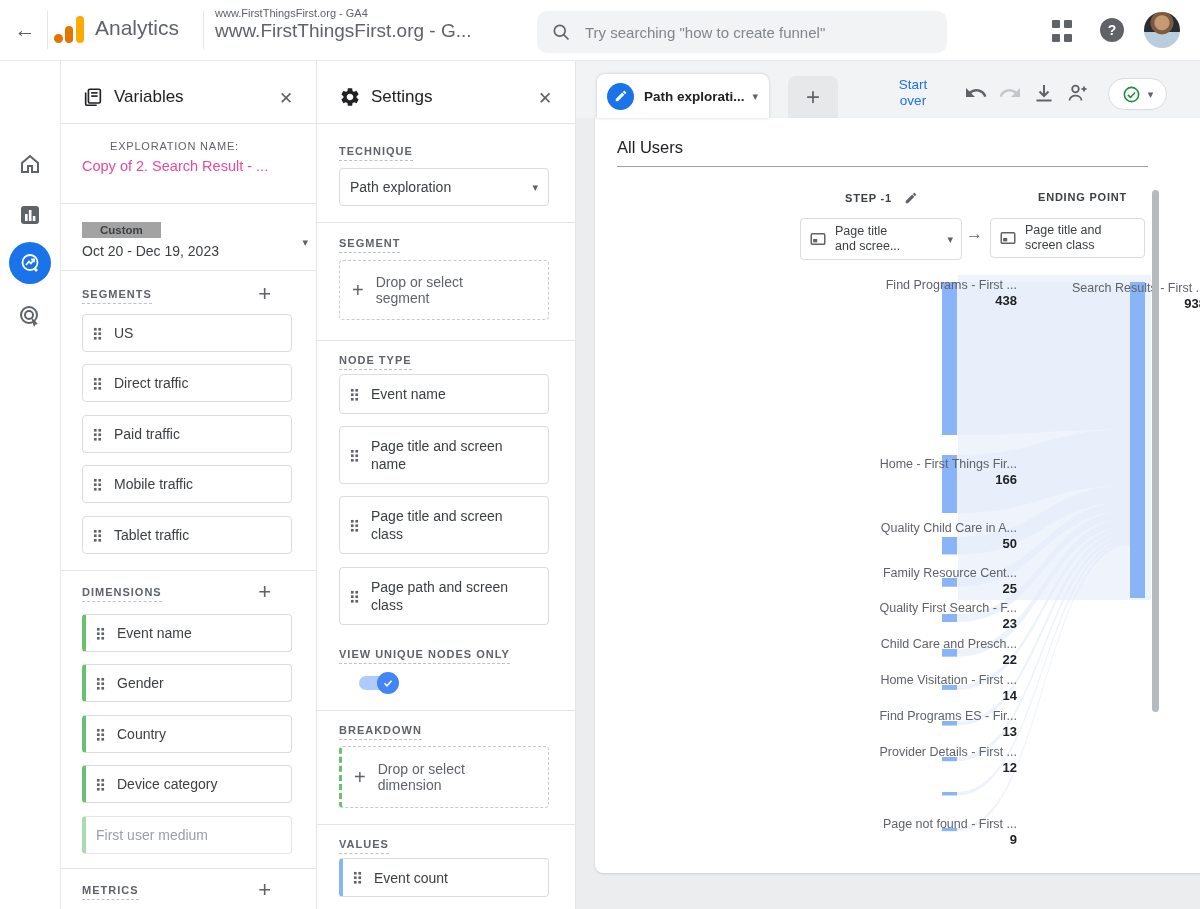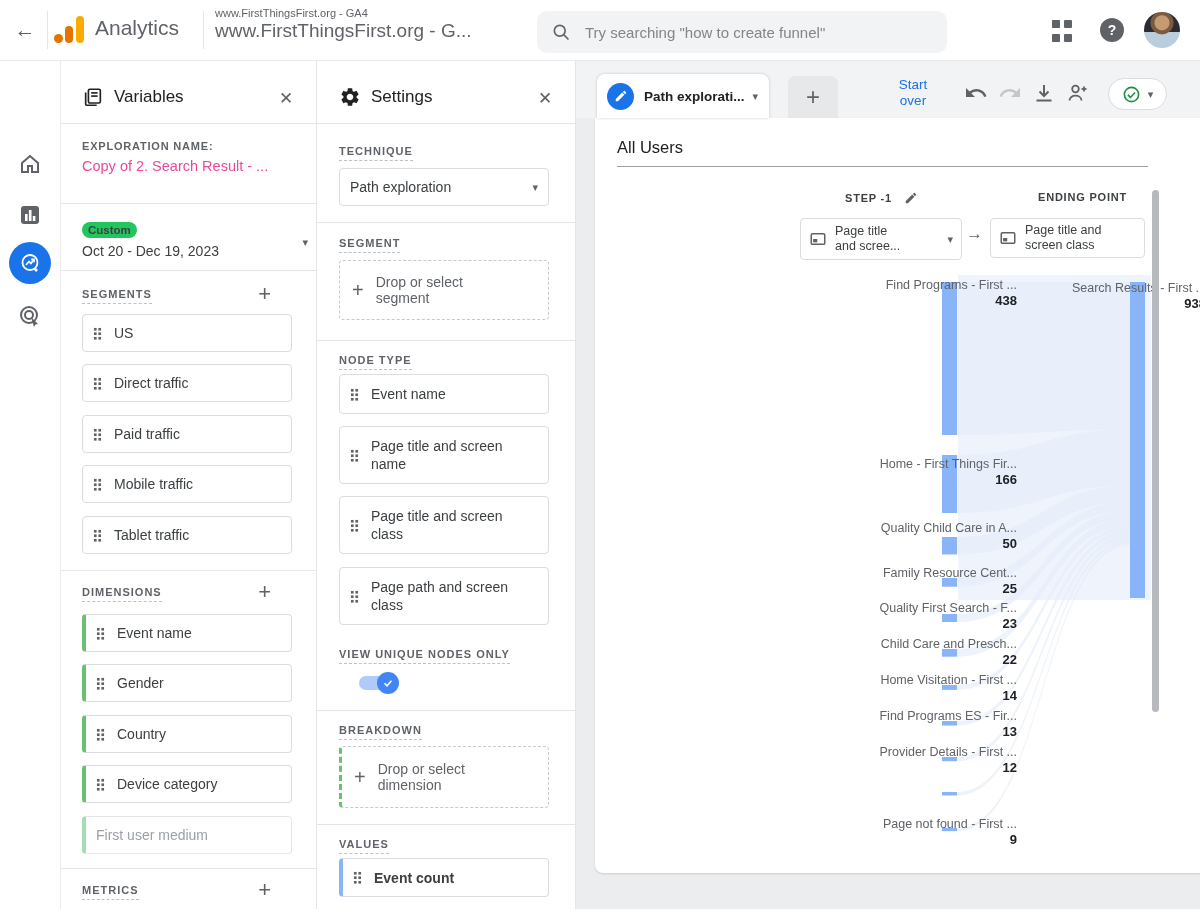--- a/index.html
+++ b/index.html
@@ -40,29 +40,29 @@
   .phead .t{position:absolute;left:54px;top:5px;font-size:17px;color:#202124;}
   .pclose{position:absolute;right:18px;top:4px;width:24px;height:24px;font-size:17px;color:#5f6368;display:flex;align-items:center;justify-content:center;cursor:pointer;}
   .pdiv{position:absolute;left:0;right:0;height:1px;background:#e3e5e8;}
   .seclabel{font-size:11px;letter-spacing:1px;color:#5f6368;font-weight:700;}
   .seclabel .u{border-bottom:1px dashed #bdc1c6;padding-bottom:3px;}
   .plus{position:absolute;right:22px;top:-7px;font-size:22px;font-weight:300;color:#5f6368;cursor:pointer;}
   .chip{box-sizing:border-box;width:210px;border:1px solid #dadce0;border-radius:4px;background:#fff;
         display:flex;align-items:center;padding:16px 10px;font-size:14px;color:#3c4043;cursor:grab;}
   .chip .dots{width:9px;height:13px;margin-right:12px;flex:0 0 auto;
         background-image:radial-gradient(circle,#5f6368 1.3px,transparent 1.45px);background-size:4.5px 4.5px;}
-  .chip.h38{height:38px;} .chip.h40{height:40px;} .chip.h58{height:58px;line-height:18px;} .chip.h39{height:39px;font-weight:bold;}
+  .chip.h38{height:38px;} .chip.h40{height:40px;} .chip.h58{height:58px;line-height:18px;} .chip.h39{height:39px;}
   .chip.greenL{border-left:4px solid #6abf71;}
   .chip.blueL{border-left:4px solid #8ab4f8;}
   .chip.ghost{color:#9aa0a6;border-color:#e3e5e8;border-left:4px solid #a8dab5;cursor:default;}
   .dropzone{box-sizing:border-box;width:210px;border:1px dashed #c6cacd;border-radius:4px;background:#fff;
         display:flex;align-items:center;padding:0 12px;font-size:14px;color:#5f6368;cursor:pointer;}
   .dropzone .pl{font-size:20px;font-weight:300;margin-right:12px;color:#5f6368;}
   .dropzone.greenL{border-left:3px dashed #6abf71;}
-  .badge{display:inline-block;background:#22c55e;border-radius:8px;padding:2px 6px;font-size:11.5px;font-weight:700;color:#3c4043;}
+  .badge{display:inline-block;background:#a3a3a3;border-radius:0;padding:2px 18px;font-size:11.5px;font-weight:700;color:#3c4043;}
   .caret{color:#5f6368;font-size:11px;}
   
   .toggle{position:absolute;width:40px;height:22px;cursor:pointer;}
   .toggle .track{position:absolute;left:0;top:4px;width:36px;height:14px;border-radius:7px;background:#aecbfa;}
   .toggle .thumb{position:absolute;right:0;top:0;width:22px;height:22px;border-radius:50%;background:#4285f4;display:flex;align-items:center;justify-content:center;}
   
   .mainbg{position:absolute;left:576px;top:60px;width:624px;height:849px;background:#ecedee;}
   .strip{position:absolute;left:576px;top:60px;width:624px;height:58px;background:#f2f3f4;}
   .tab{position:absolute;left:597px;top:74px;width:172px;height:44px;background:#fff;border-radius:8px 8px 0 0;
        box-shadow:0 0 3px rgba(60,64,67,.25);display:flex;align-items:center;padding:0 10px;box-sizing:border-box;cursor:pointer;z-index:3;}
@@ -161,21 +161,21 @@
           <line x1="10" y1="7.5" x2="17" y2="7.5"></line>
           <line x1="10" y1="11" x2="17" y2="11"></line>
           <path d="M4 7 V19.5 A1.5 1.5 0 0 0 5.5 21 H16"></path>
         </svg>
       <span class="t">Variables</span>
       <span class="pclose">✕</span>
     </div>
     <div class="pdiv" style="top:63px"></div>
 
     <div class="abs" style="left:22px;top:80px;">
-      <div style="font-size:11px;letter-spacing:.8px;color:#5f6368;font-weight:700;">EXPLORATION NAME:</div>
+      <div style="font-size:11px;letter-spacing:.8px;color:#5f6368;font-weight:400;margin-left:28px;">EXPLORATION NAME:</div>
       <div style="font-size:14.5px;color:#ec4899;margin-top:6px;">Copy of 2. Search Result - ...</div>
     </div>
     <div class="pdiv" style="top:143px"></div>
 
     <div class="abs" style="left:22px;top:160px;width:212px;cursor:pointer;">
       <span class="badge">Custom</span>
       <div style="font-size:14px;color:#3c4043;margin-top:5px;">Oct 20 - Dec 19, 2023</div>
       <span class="caret" style="position:absolute;right:-14px;top:16px;">▾</span>
     </div>
     <div class="pdiv" style="top:210px"></div>

